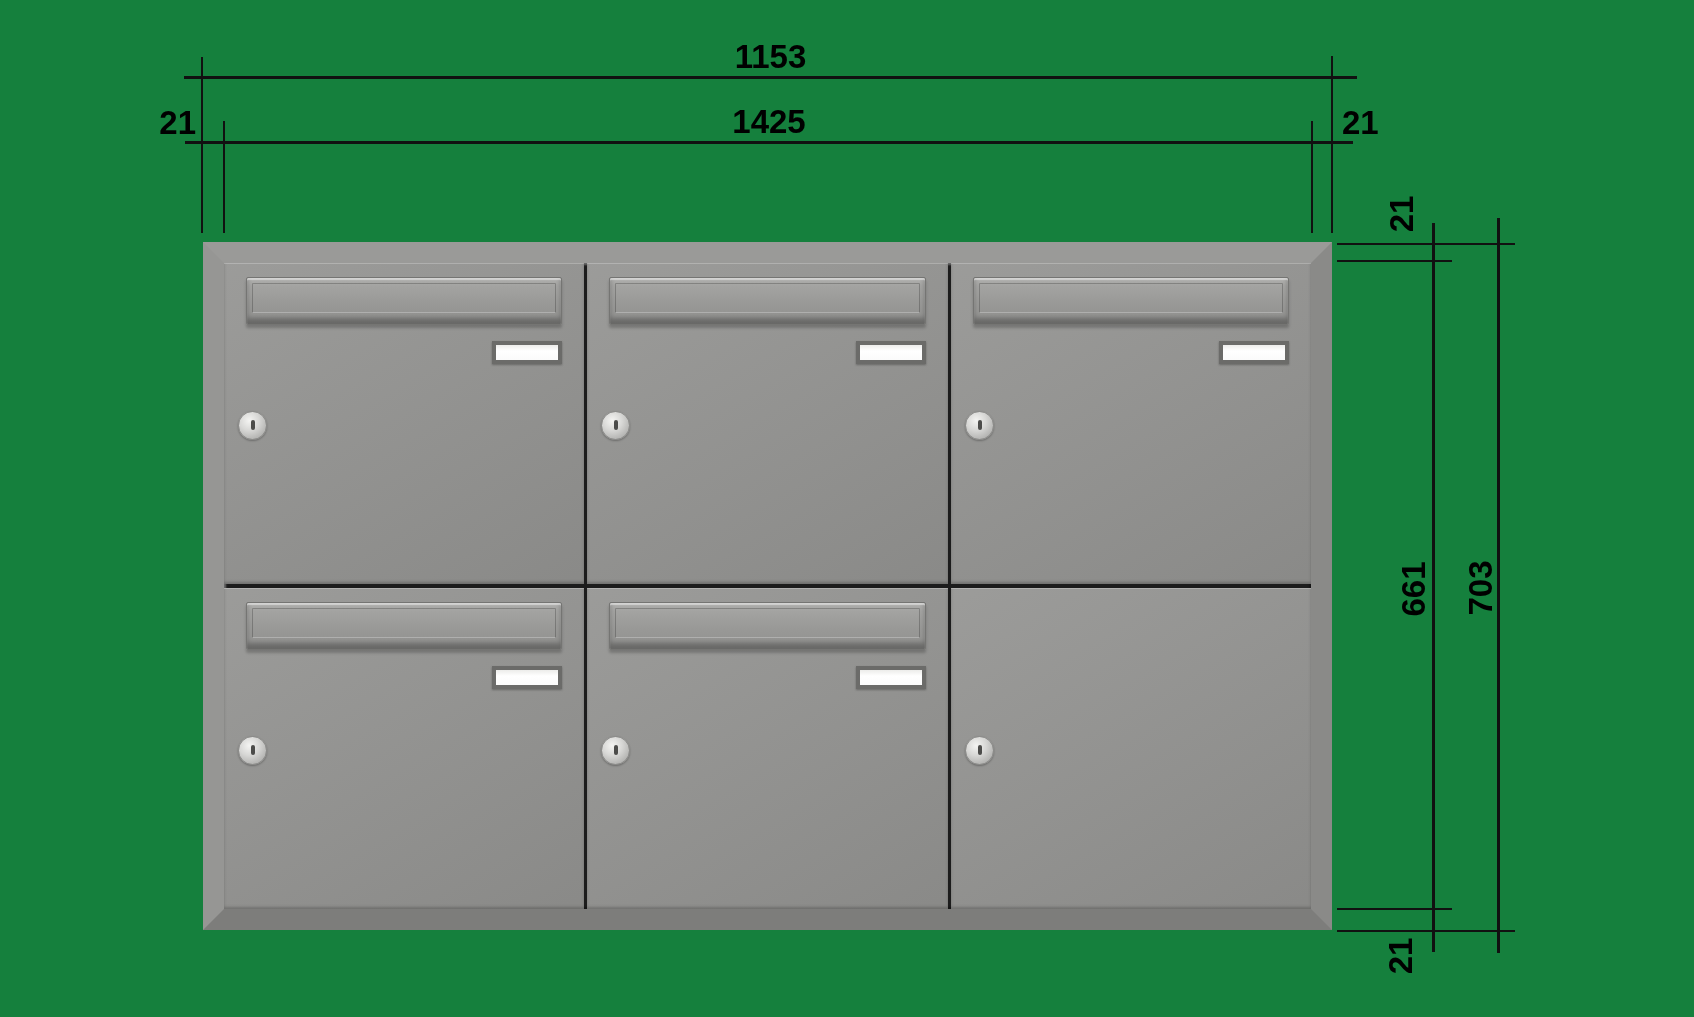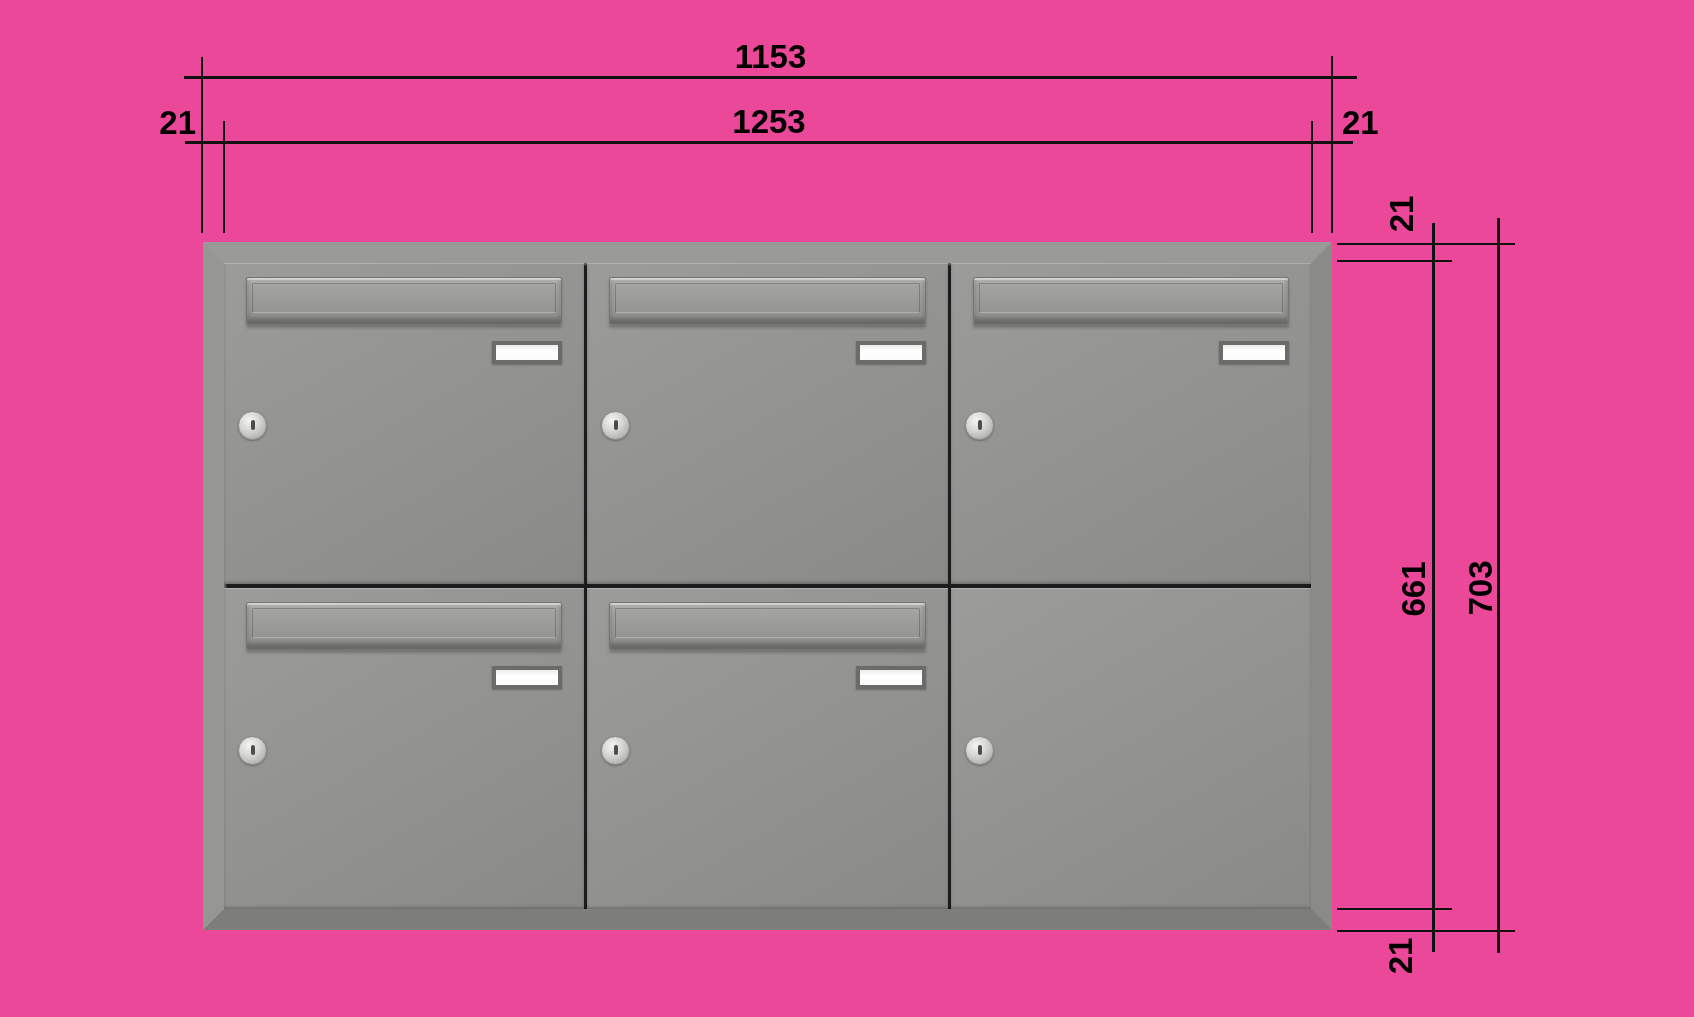--- a/index.html
+++ b/index.html
@@ -9,21 +9,21 @@
     --frame-left:#969694;
     --frame-right:#8a8a88;
     --frame-bottom:#7d7d7b;
     --divider:#1c1c1c;
   }
   html,body{margin:0;padding:0;background:#ffffff;}
   body{font-family:"Liberation Sans", sans-serif;}
   #canvas{
     position:relative;
     width:1694px;height:1017px;
-    background:#ec4899;
+    background:#15803d;
     overflow:hidden;
   }
 
   
   .dline{position:absolute;background:var(--line);}
   .dlabel{
     position:absolute;color:#000;font-weight:700;font-size:33px;
     line-height:1;letter-spacing:0px;text-align:center;white-space:nowrap;
   }
   .dlabel.vert{
@@ -104,21 +104,21 @@
 
   <div class="dline" style="left:1432px;top:223px;width:3px;height:729px;"></div>
   <div class="dline" style="left:1497px;top:218px;width:3px;height:735px;"></div>
 
   <div class="dline" style="left:1337px;top:243px;width:178px;height:2px;"></div>
   <div class="dline" style="left:1337px;top:260px;width:115px;height:2px;"></div>
   <div class="dline" style="left:1337px;top:908px;width:115px;height:2px;"></div>
   <div class="dline" style="left:1337px;top:930px;width:178px;height:2px;"></div>
 
   <div class="dlabel" style="left:184px;top:40px;width:1173px;">1153</div>
-  <div class="dlabel" style="left:185px;top:105px;width:1168px;">1253</div>
+  <div class="dlabel" style="left:185px;top:105px;width:1168px;">1425</div>
   <div class="dlabel" style="left:116px;top:106px;width:80px;text-align:right;">21</div>
   <div class="dlabel" style="left:1342px;top:106px;width:80px;text-align:left;">21</div>
 
   <div class="dlabel vert" style="left:1356px;top:197px;">21</div>
   <div class="dlabel vert" style="left:1368px;top:572px;">661</div>
   <div class="dlabel vert" style="left:1435px;top:571px;">703</div>
   <div class="dlabel vert" style="left:1355px;top:939px;">21</div>
 
   <div class="cabinet">
     <div class="door-grid">

